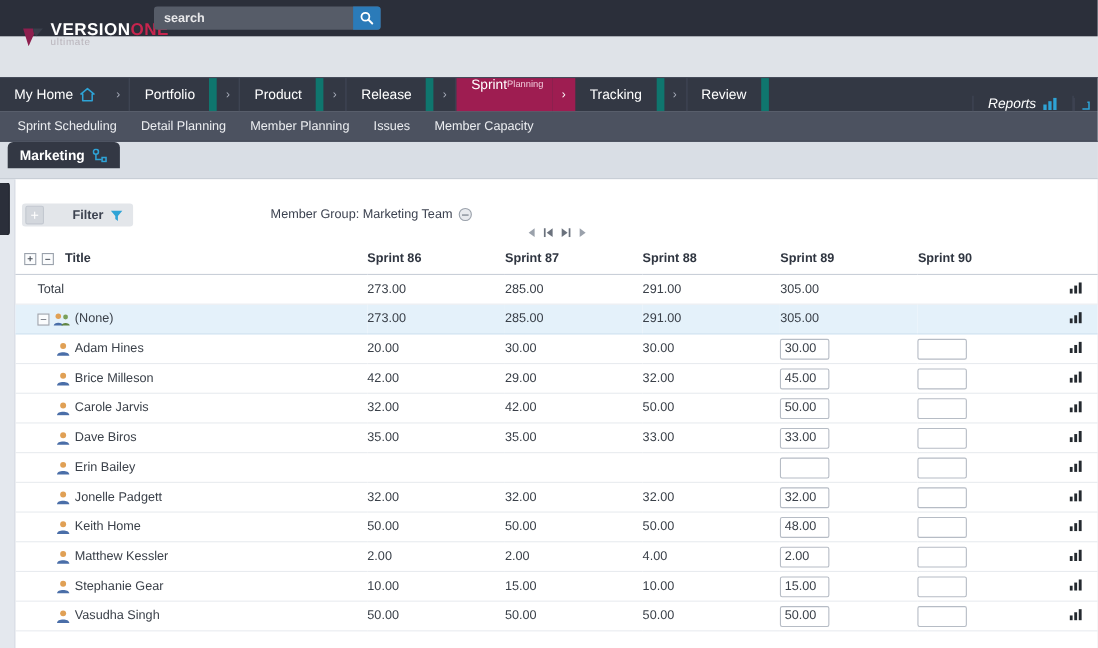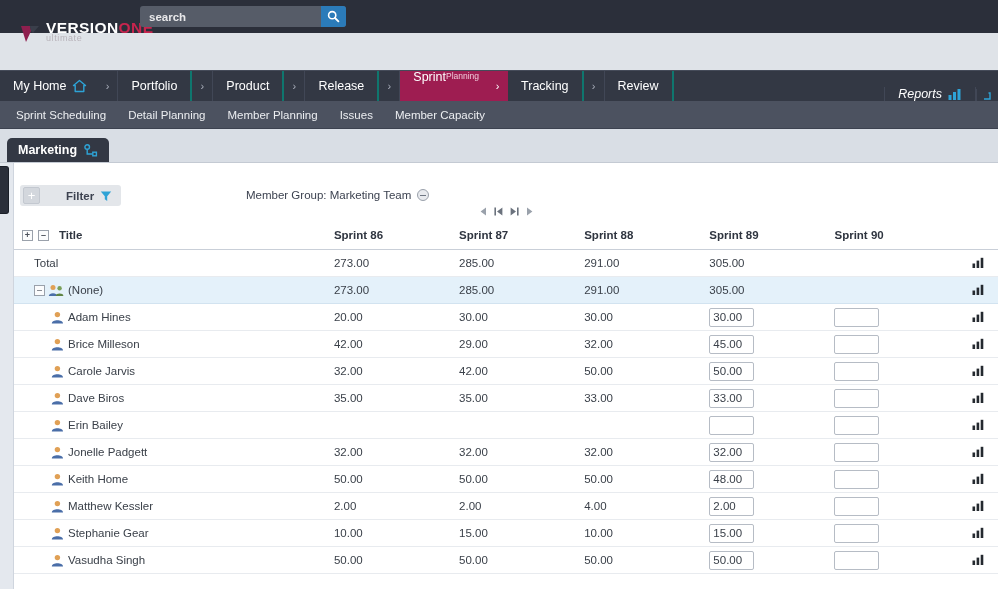--- a/index.html
+++ b/index.html
@@ -47,21 +47,21 @@
   .mainnav {
     height: 31px; background: #333844;
     display: flex; align-items: stretch;
     border-top: 1px solid #454b59;
     margin-top: 37px;
   }
   .nav-item {
     display: flex; align-items: center; gap: 6px;
     padding: 0 13px; color: #ffffff;
     font-size: 12.5px; white-space: nowrap;
-    border-right: 2px solid #0f766e;
+    border-right: 7px solid #0f766e;
   }
   .nav-item.first { border-right: none; padding-right: 10px; }
   .nav-sep {
     display: flex; align-items: center; justify-content: center;
     width: 21px; color: #a9aebb; font-size: 11px;
     border-right: 1px solid #414756;
   }
   .nav-item.active {
     background: #9e1d51; border-right: none; padding-right: 8px;
     flex-direction: row; align-items: flex-start;
@@ -82,21 +82,21 @@
     display: flex; align-items: center; padding-left: 5px;
     border-bottom: 1px solid #3c4250;
   }
   .subnav-item {
     color: #eceef1; font-size: 11.5px; padding: 0 11px; white-space: nowrap;
   }
 
   
   .projstrip {
     height: 34px; background: #d9dee5;
-    display: flex; align-items: flex-end; padding-left: 7px;
+    display: flex; padding-left: 7px;
     border-bottom: 1px solid #c4cad3;
   }
   .projtab {
     background: #333844; color: #ffffff;
     border-radius: 5px 5px 0 0;
     height: 24px; padding: 0 11px;
     display: flex; align-items: center; gap: 7px;
     font-size: 12.5px; font-weight: bold;
   }
 

